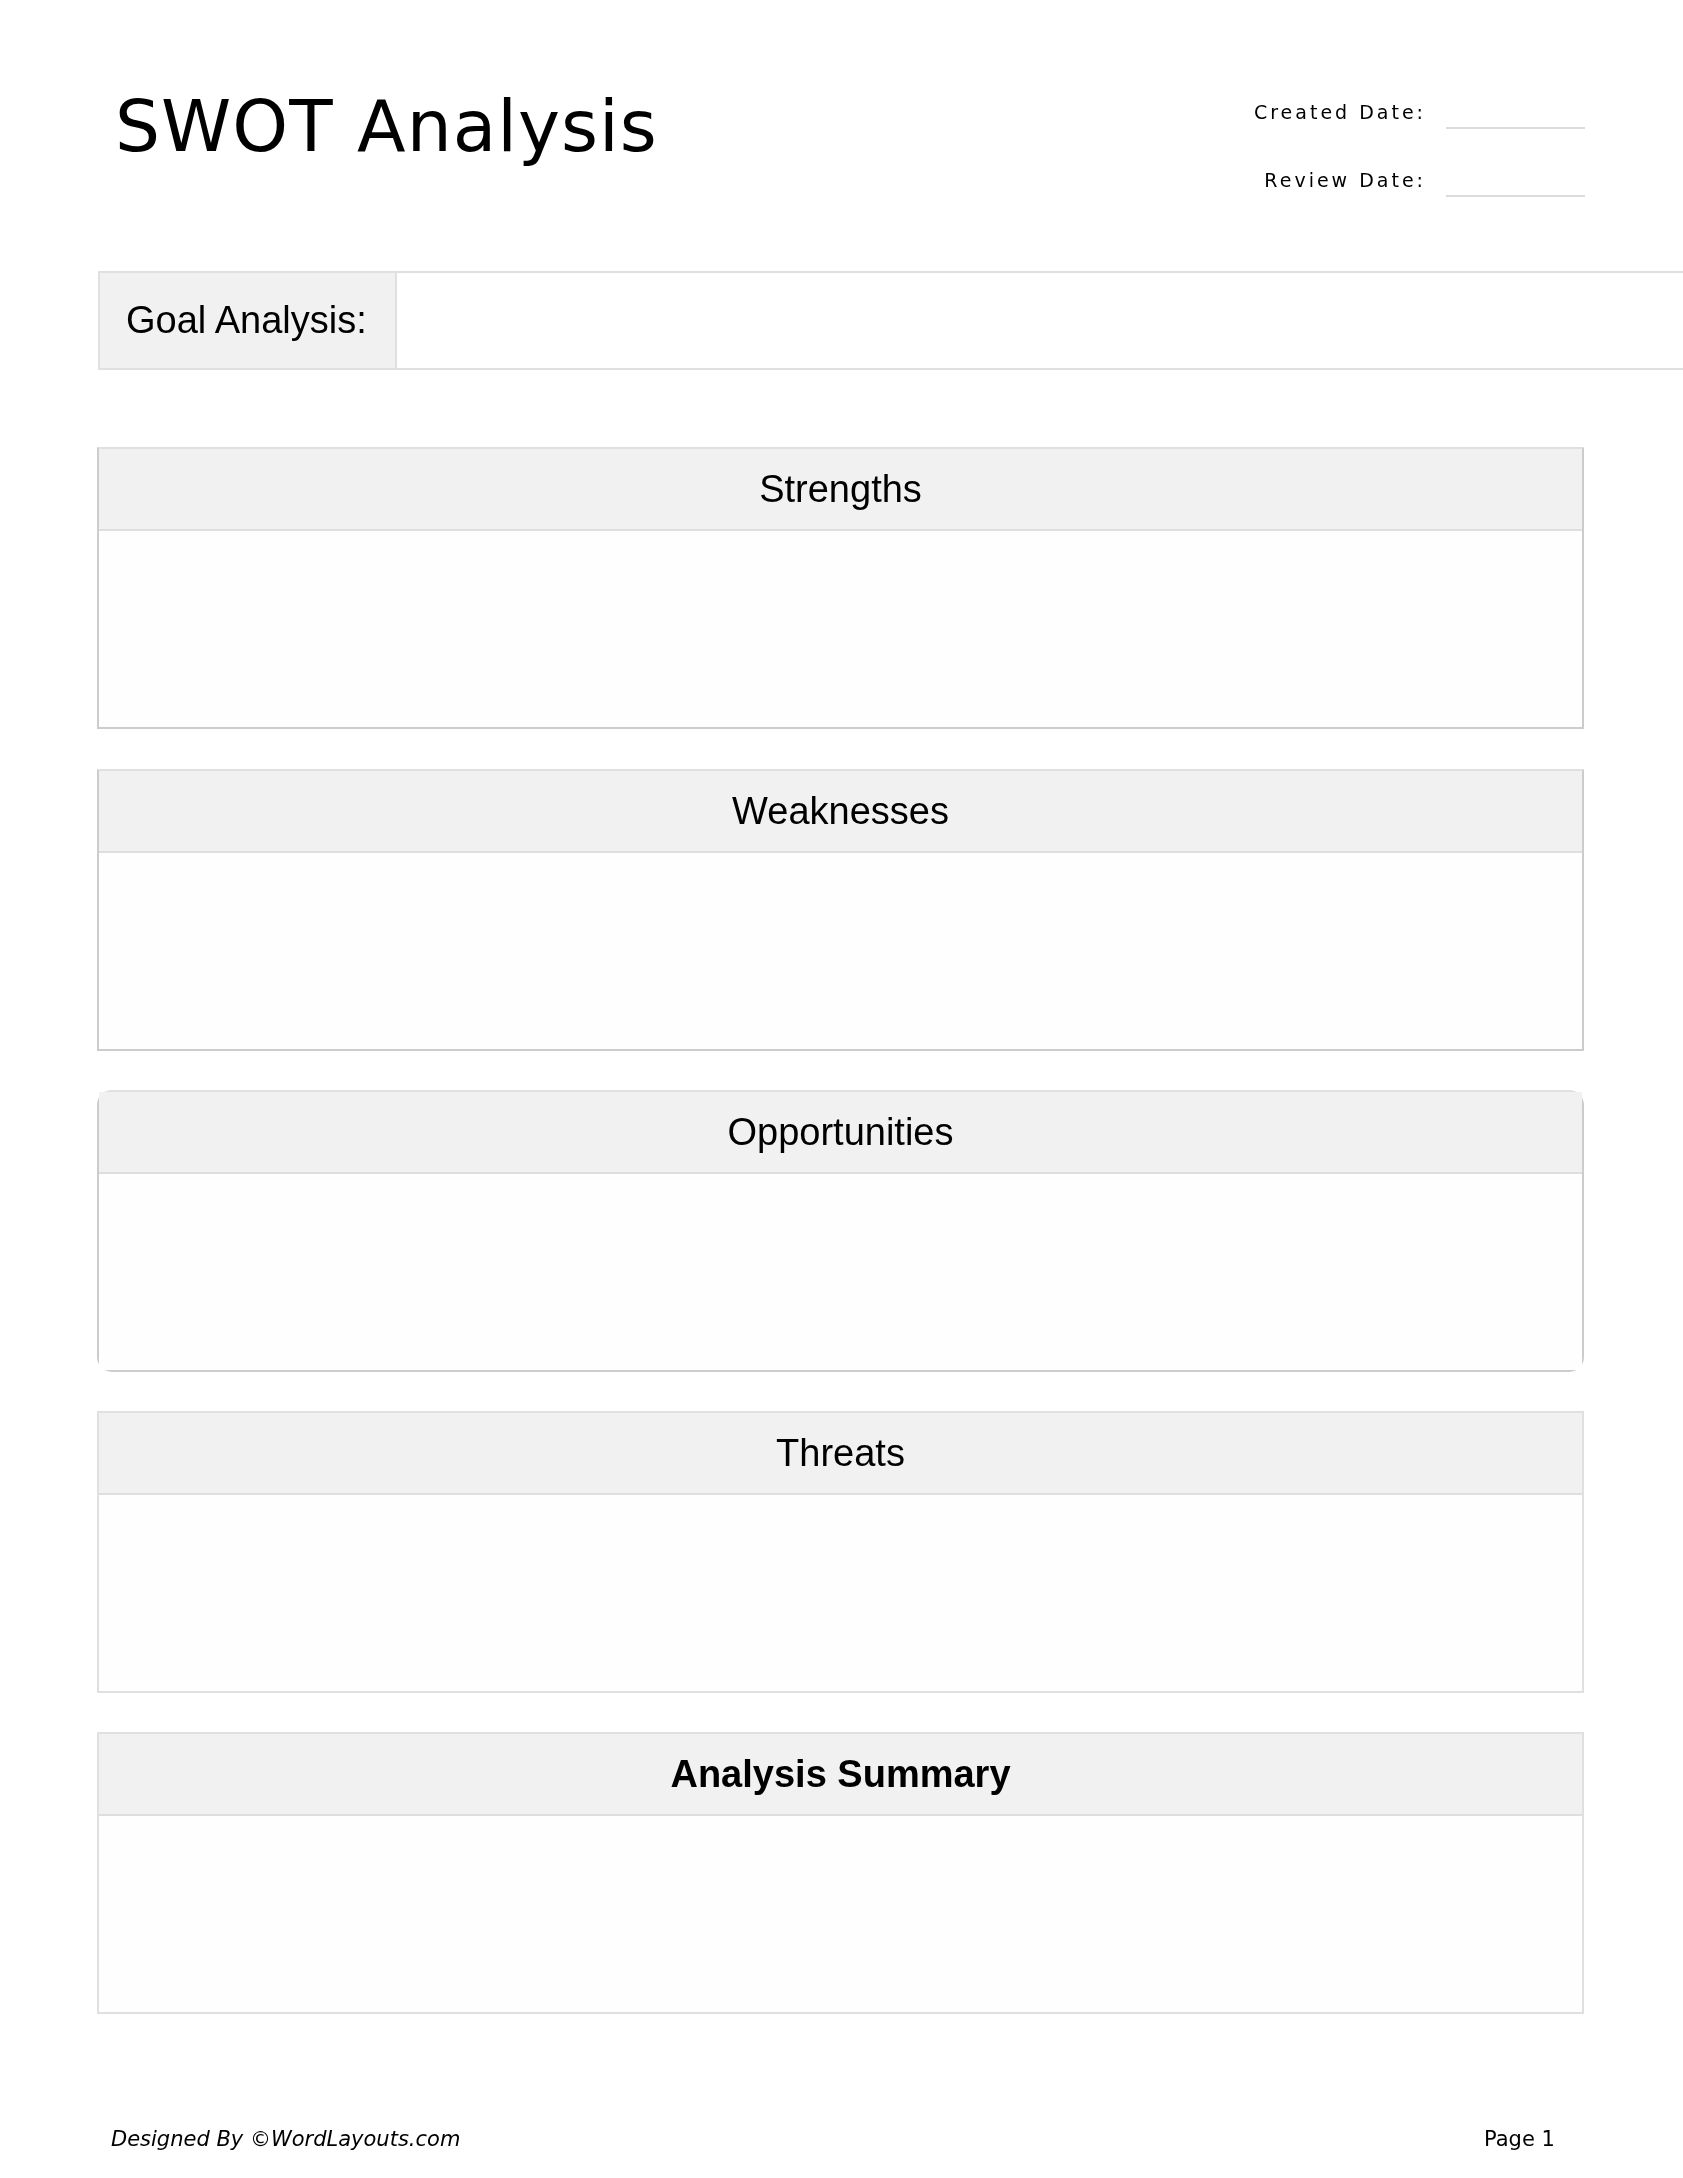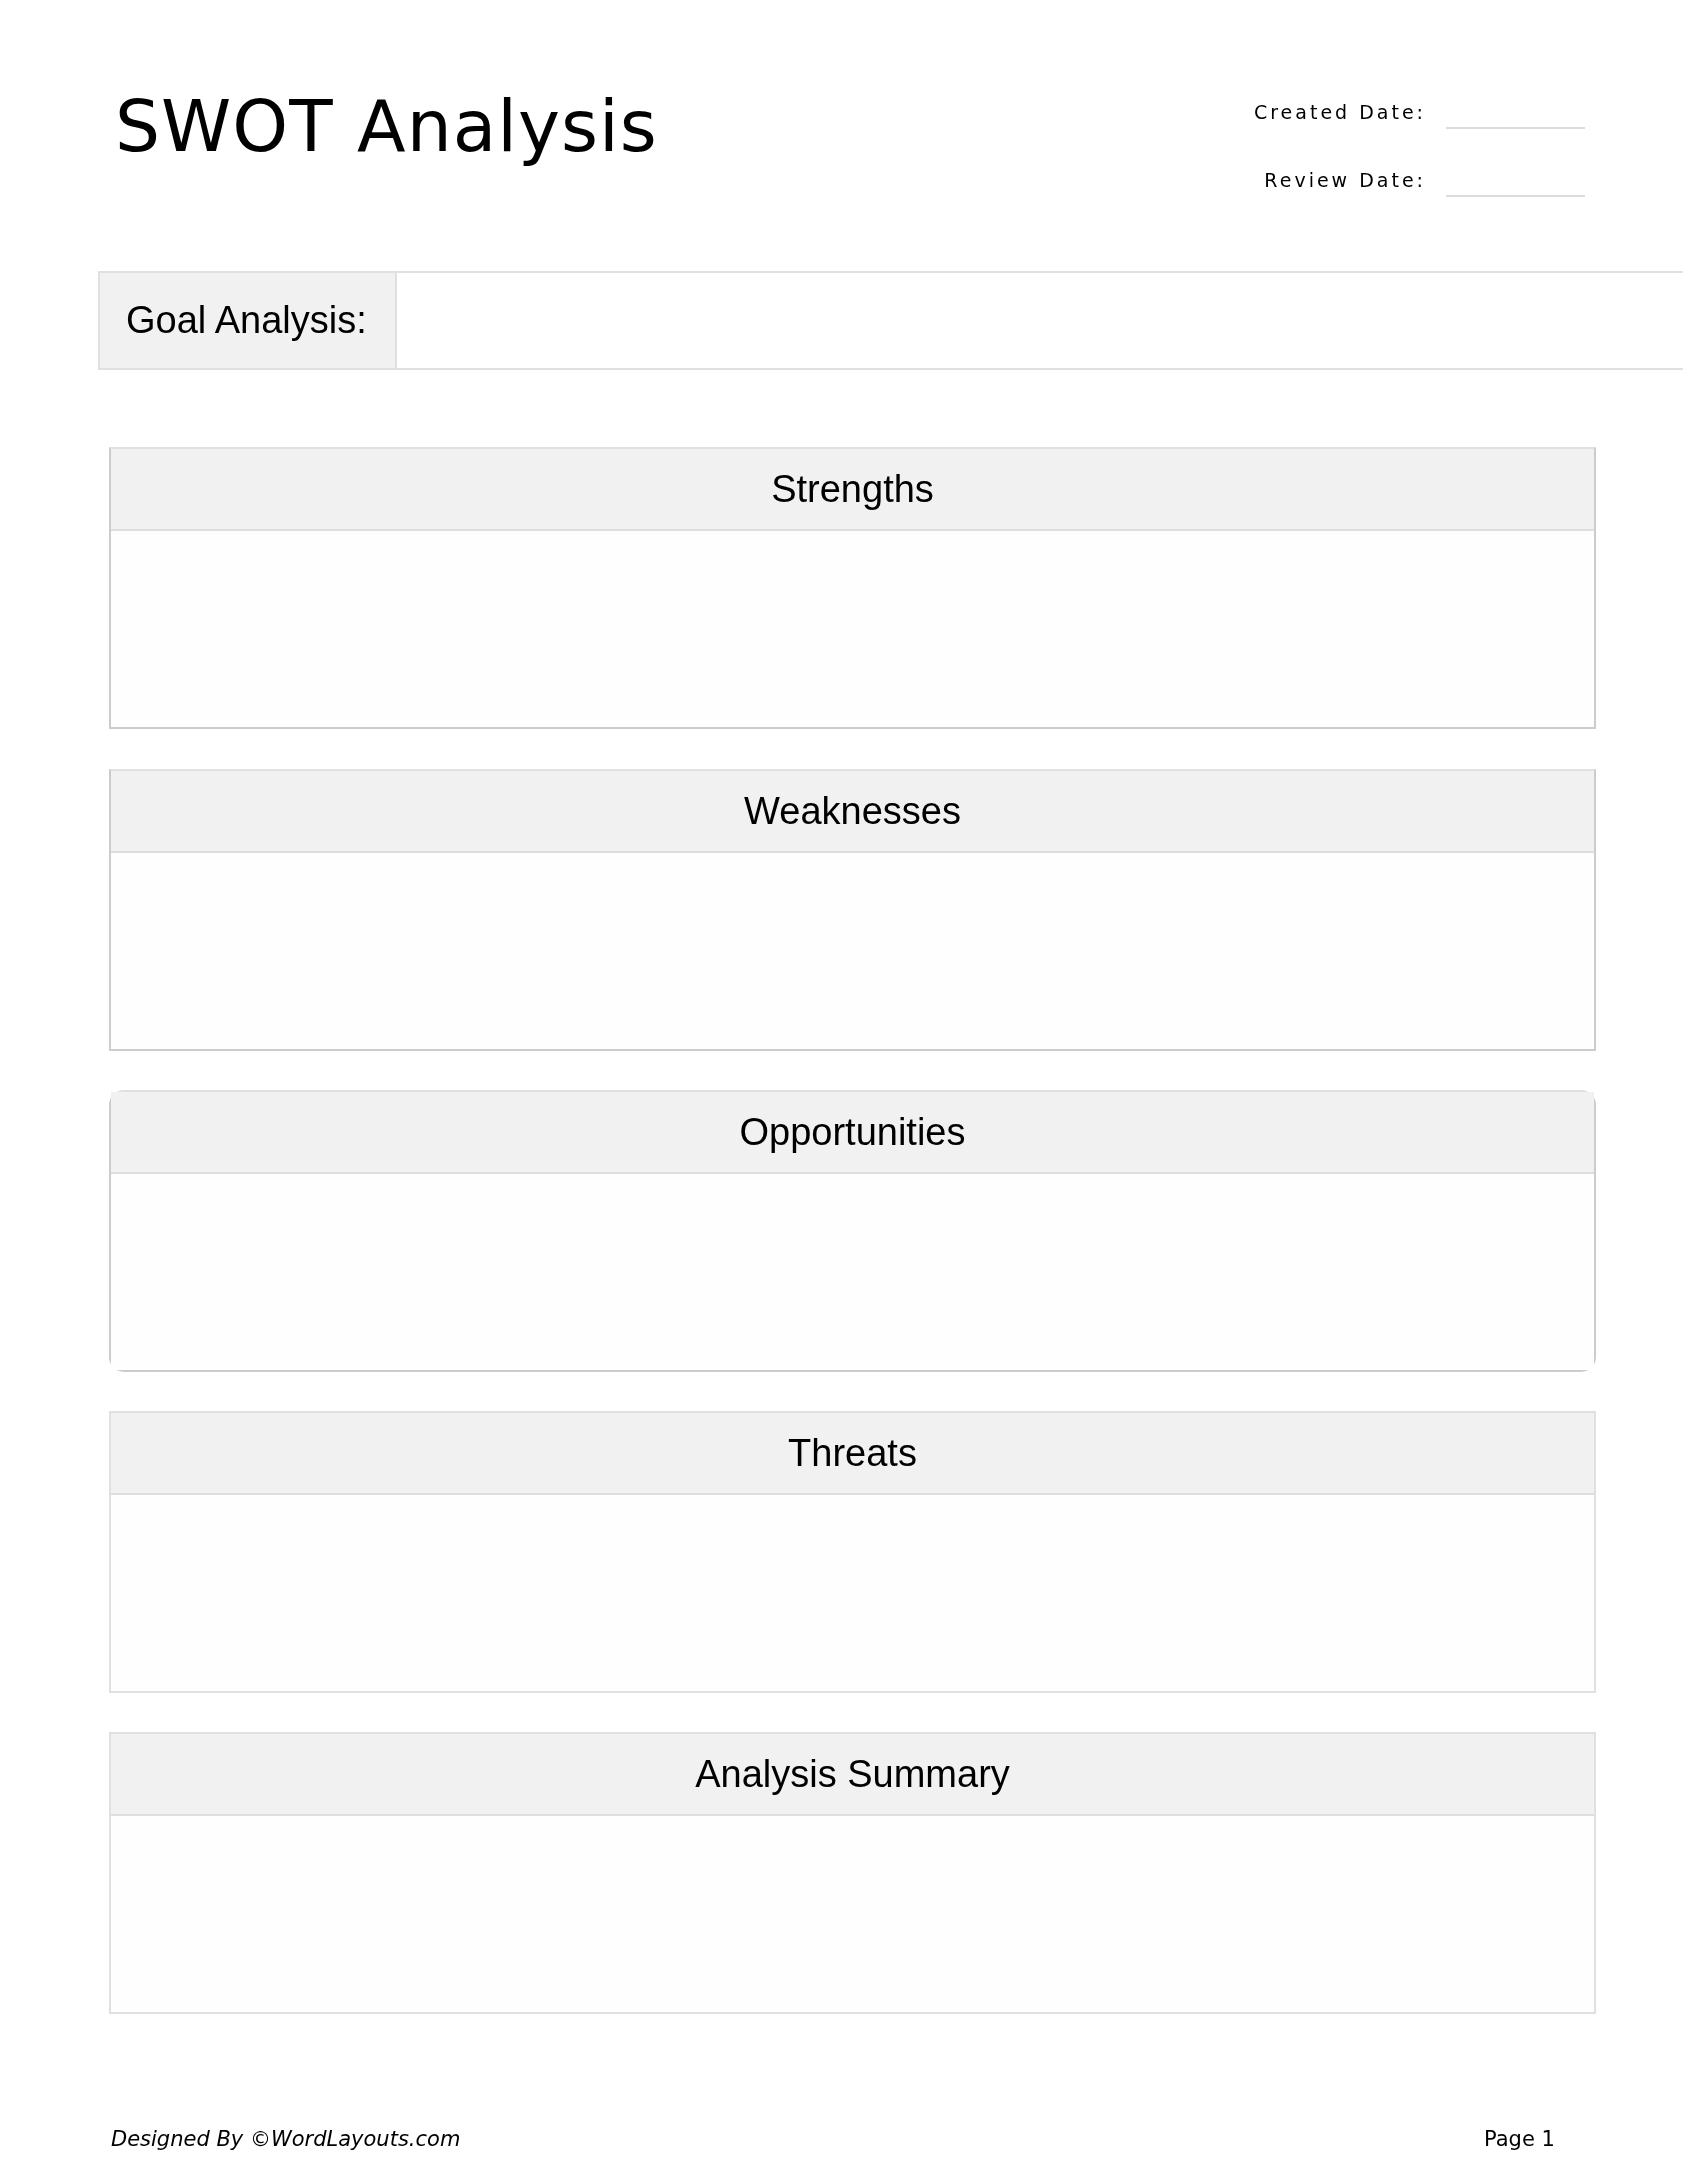--- a/index.html
+++ b/index.html
@@ -4,21 +4,21 @@
 <style>
   html, body { margin: 0; padding: 0; background: #ffffff; }
   body { width: 1683px; height: 2178px; position: relative; overflow: hidden; font-family: "Liberation Sans", sans-serif; color: #000; }
   .title { position: absolute; left: 115px; top: 91px; font-family: "DejaVu Sans", sans-serif; font-size: 71px; letter-spacing: 1px; line-height: 1; font-weight: normal; }
   .date-row { position: absolute; left: 1228px; width: 356px; height: 30px; }
   .date-label { position: absolute; right: 158px; bottom: 6px; font-family: "DejaVu Sans", sans-serif; font-size: 19px; letter-spacing: 3px; white-space: nowrap; }
   .date-line { position: absolute; left: 218px; width: 139px; bottom: 0; height: 0; border-bottom: 2px solid #dcdcdc; }
   .goal { position: absolute; left: 98px; top: 271px; width: 1587px; height: 99px; border: 2px solid #e0e0e0; box-sizing: border-box; display: flex; }
   .goal-label { width: 297px; background: #f1f1f1; border-right: 2px solid #e0e0e0; display: flex; align-items: center; padding-left: 26px; box-sizing: border-box; font-size: 38px; }
   .goal-value { flex: 1; background: #fff; }
-  .section { position: absolute; left: 97px; width: 1487px; height: 282px; box-sizing: border-box; border: 2px solid #cccccc; border-top-color: #e0e0e0; background: #fff; margin-left: 12px; }
+  .section { position: absolute; left: 97px; width: 1487px; height: 282px; box-sizing: border-box; border: 2px solid #cccccc; border-top-color: #e0e0e0; background: #fff; }
   .section.light { border-color: #e0e0e0; text-align: right; }
   .section-header { height: 80px; background: #f1f1f1; border-bottom: 2px solid #dedede; display: flex; align-items: center; justify-content: center; font-size: 38px; }
   .section-body { height: 196px; background: #fefefe; }
   .footer-left { position: absolute; left: 111px; top: 2127px; font-family: "DejaVu Sans", sans-serif; font-size: 21px; white-space: nowrap; font-style: italic; }
   .footer-right { position: absolute; left: 1484px; top: 2127px; font-family: "DejaVu Sans", sans-serif; font-size: 21px; white-space: nowrap; }
 </style>
 </head>
 <body>
 
 <div class="title">SWOT Analysis</div>
@@ -50,20 +50,20 @@
 <div class="section" style="top:1090px;border-radius:15px;">
   <div class="section-header">Opportunities</div>
   <div class="section-body"></div>
 </div>
 
 <div class="section light" style="top:1411px;">
   <div class="section-header">Threats</div>
   <div class="section-body"></div>
 </div>
 
-<div class="section light" style="top:1732px;">
+<div class="section light" style="top:1732px;font-weight:bold;">
   <div class="section-header">Analysis Summary</div>
   <div class="section-body"></div>
 </div>
 
 <div class="footer-left">Designed By ©WordLayouts.com</div>
 <div class="footer-right">Page 1</div>
 
 
 </body></html>

